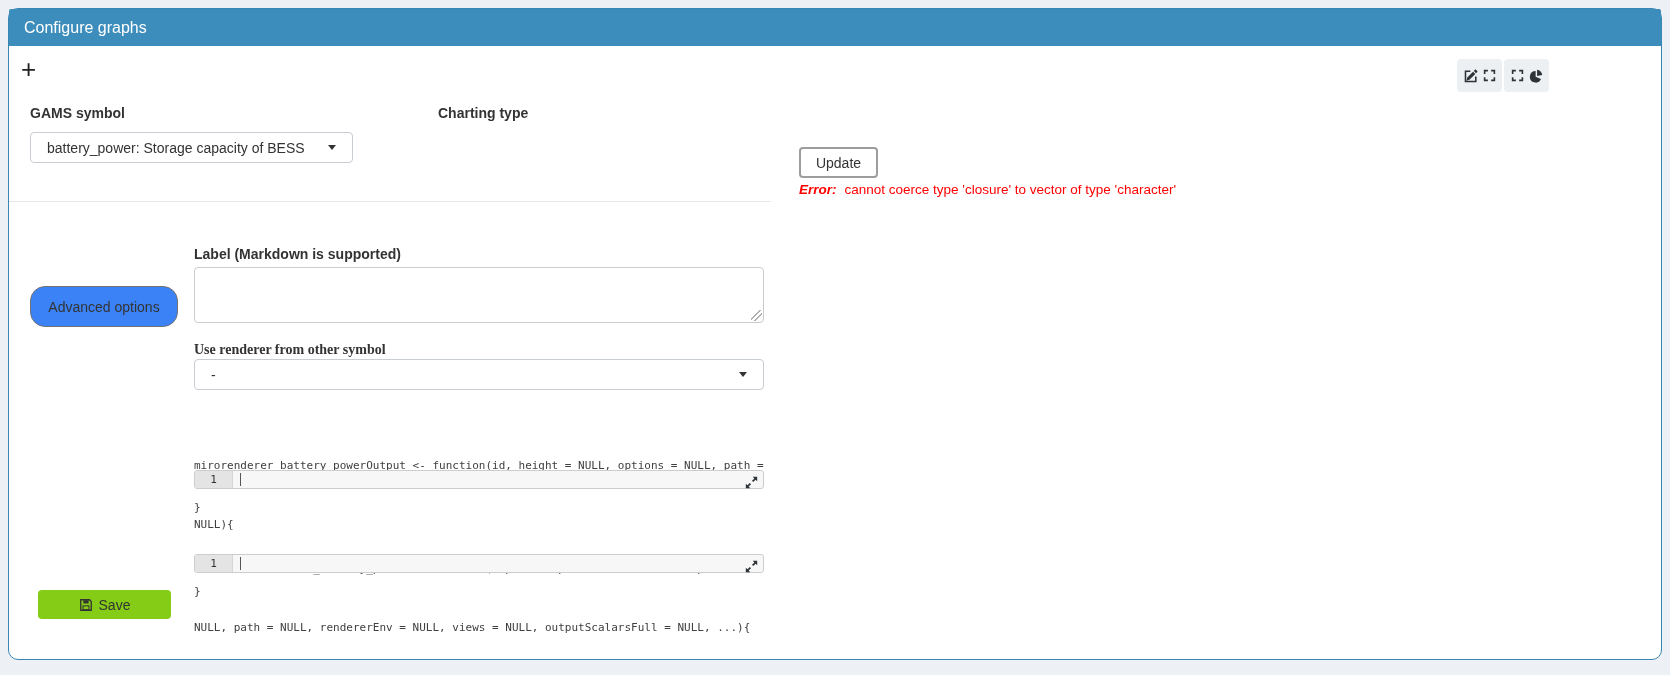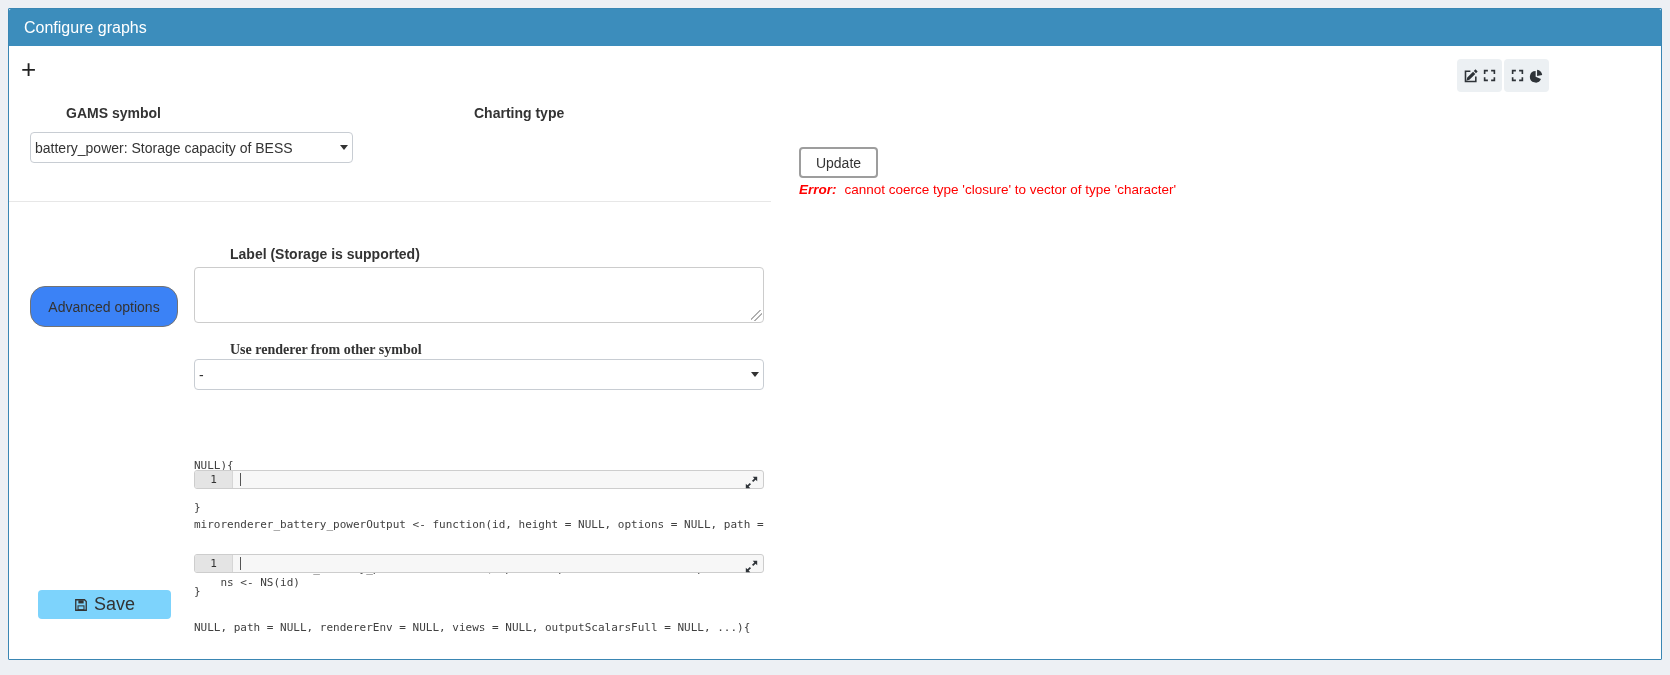--- a/index.html
+++ b/index.html
@@ -8,21 +8,21 @@
     background: #edf0f4;
     font-family: "Liberation Sans", sans-serif;
     position: relative;
     overflow: hidden;
   }
   .panel {
     position: absolute; left: 8px; top: 8px;
     width: 1654px; height: 652px;
     background: #ffffff;
     border: 1px solid #3a86b3;
-    border-radius: 1px;
+    border-radius: 10px;
   }
   .panel-header {
     height: 37px; line-height: 37px;
     background: #3c8dbc; color: #ffffff;
     font-size: 16px; padding: 0 15px;
     border-radius: 2px 2px 0 0;
   }
   .panel-body { position: relative; width: 100%; height: 613px; }
 
   .add-btn {
@@ -33,27 +33,27 @@
   }
 
   .icon-group { position: absolute; left: 1448px; top: 13px; display: flex; gap: 2px; }
   .icon-group button {
     width: 45px; height: 33px; border: none; cursor: pointer;
     background: #ecf0f3; border-radius: 4px;
     display: flex; align-items: center; justify-content: center; gap: 5px;
   }
   .svgicon { display: inline-flex; line-height: 0; }
 
-  .field-label { position: absolute; font-size: 14px; font-weight: 700; color: #333; margin-left: 36px; }
+  .field-label { position: absolute; font-size: 14px; font-weight: 700; color: #333; }
 
   .select-box {
     position: absolute; height: 31px; background: #fff;
     border: 1px solid #c8cdd3; border-radius: 4px;
     display: flex; align-items: center; justify-content: space-between;
-    padding: 0 4px; font-size: 14px; color: #333; cursor: pointer;
+    padding: 0 16px; font-size: 14px; color: #333; cursor: pointer;
   }
   .caret {
     width: 0; height: 0; flex: none;
     border-left: 4.5px solid transparent; border-right: 4.5px solid transparent;
     border-top: 5.5px solid #333;
   }
 
   .update-btn {
     position: absolute; left: 790px; top: 101px;
     width: 79px; height: 31px;
@@ -108,22 +108,22 @@
   }
   .editor-area { position: relative; flex: 1; }
   .text-cursor { position: absolute; left: 7px; top: 2px; width: 1px; height: 13px; background: #555; }
   .expand-handle {
     position: absolute; right: 5px; top: 5px; line-height: 0;
     cursor: pointer; background: none; border: none; padding: 0;
   }
 
   .save-btn {
     position: absolute; left: 29px; top: 544px; width: 133px; height: 29px;
-    background: #7dd3fc; border: none; border-radius: 4px; cursor: pointer;
-    font-size: 18px; color: #333; font-family: "Liberation Sans", sans-serif;
+    background: #84cc16; border: none; border-radius: 4px; cursor: pointer;
+    font-size: 14px; color: #333; font-family: "Liberation Sans", sans-serif;
     display: flex; align-items: center; justify-content: center; gap: 6px;
   }
 </style>
 </head>
 <body>
 
 <div class="panel">
   <div class="panel-header">Configure graphs</div>
 
   <div class="panel-body">
@@ -171,36 +171,35 @@
 
     <button class="update-btn">Update</button>
     <div class="error-msg">
       <span class="err-prefix">Error:</span><span>cannot coerce type 'closure' to vector of type 'character'</span>
     </div>
 
     <div class="divider"></div>
 
     <div class="tab-pill tab-advanced">Advanced options</div>
 
-    <span class="field-label" style="left:185px; top:200px;">Label (Storage is supported)</span>
+    <span class="field-label" style="left:185px; top:200px;">Label (Markdown is supported)</span>
     <div class="ta-wrap">
       <textarea value="" style=""></textarea>
       <div class="grip"></div>
     </div>
 
     <span class="field-label" style="left:185px; top:296px;font-family:Liberation Serif, serif;">Use renderer from other symbol</span>
     <div class="select-box" style="left:185px; top:313px; width:570px;">
       <span>-</span>
       <span class="caret"></span>
     </div>
 
     <div class="code" style="top:371px;">
+      <div>mirorenderer_battery_powerOutput &lt;- function(id, height = NULL, options = NULL, path =</div>
       <div>NULL){</div>
-      <div>mirorenderer_battery_powerOutput &lt;- function(id, height = NULL, options = NULL, path =</div>
-      <div>    ns &lt;- NS(id)</div>
     </div>
 
     <div class="editor-strip" style="top:424px;">
       <div class="gutter">1</div>
       <div class="editor-area">
         <span class="text-cursor"></span>
       </div>
       <button class="expand-handle">
         <svg width="13" height="13" viewBox="0 0 16 16" fill="#2e3338">
             <path d="M9.5 1H15v5.5l-2-2-2.9 2.9-1.5-1.5 2.9-2.9zM6.5 15H1V9.5l2 2 2.9-2.9 1.5 1.5-2.9 2.9z"></path>

